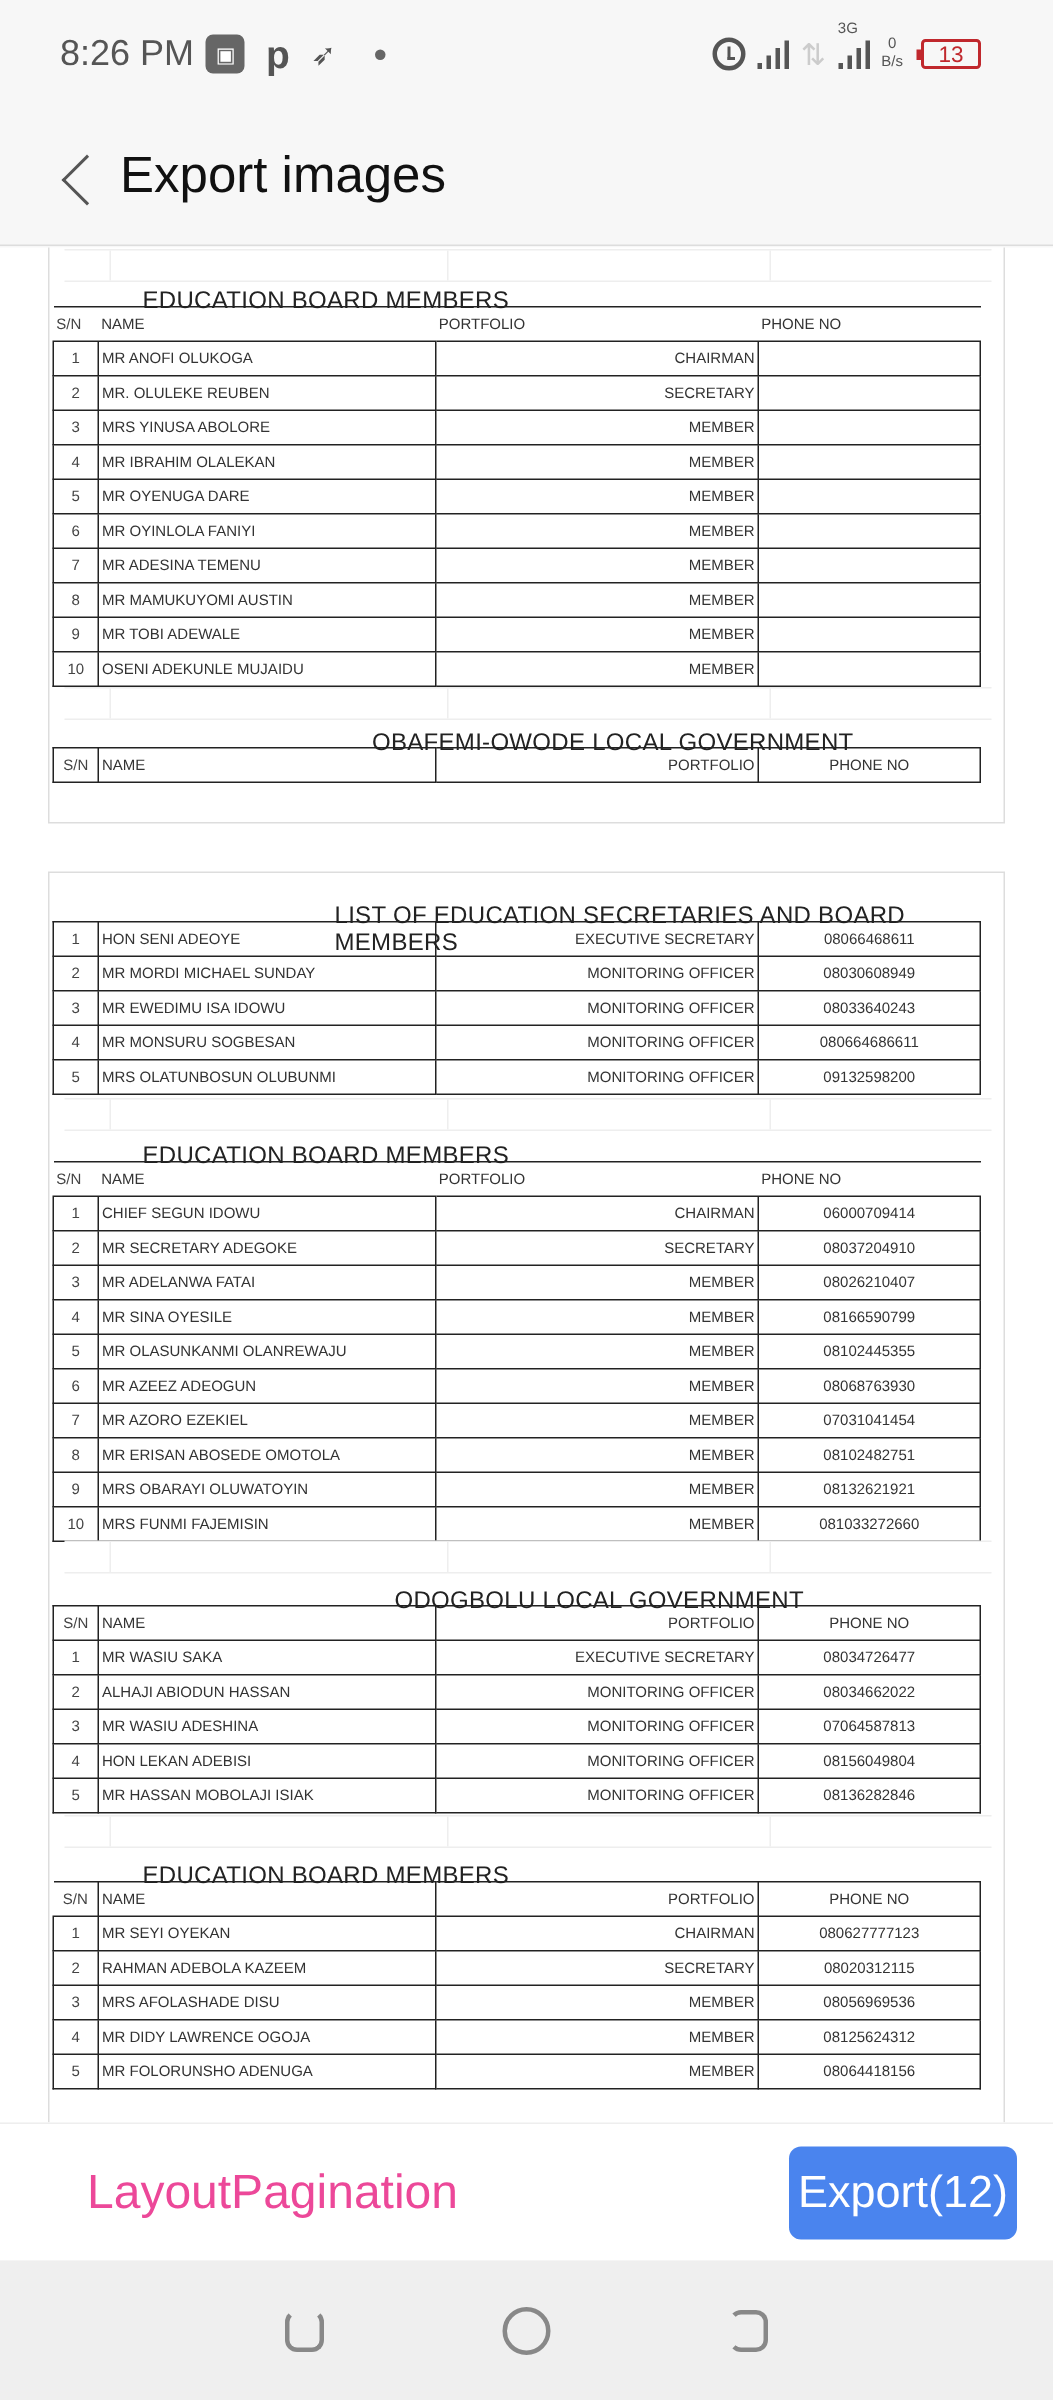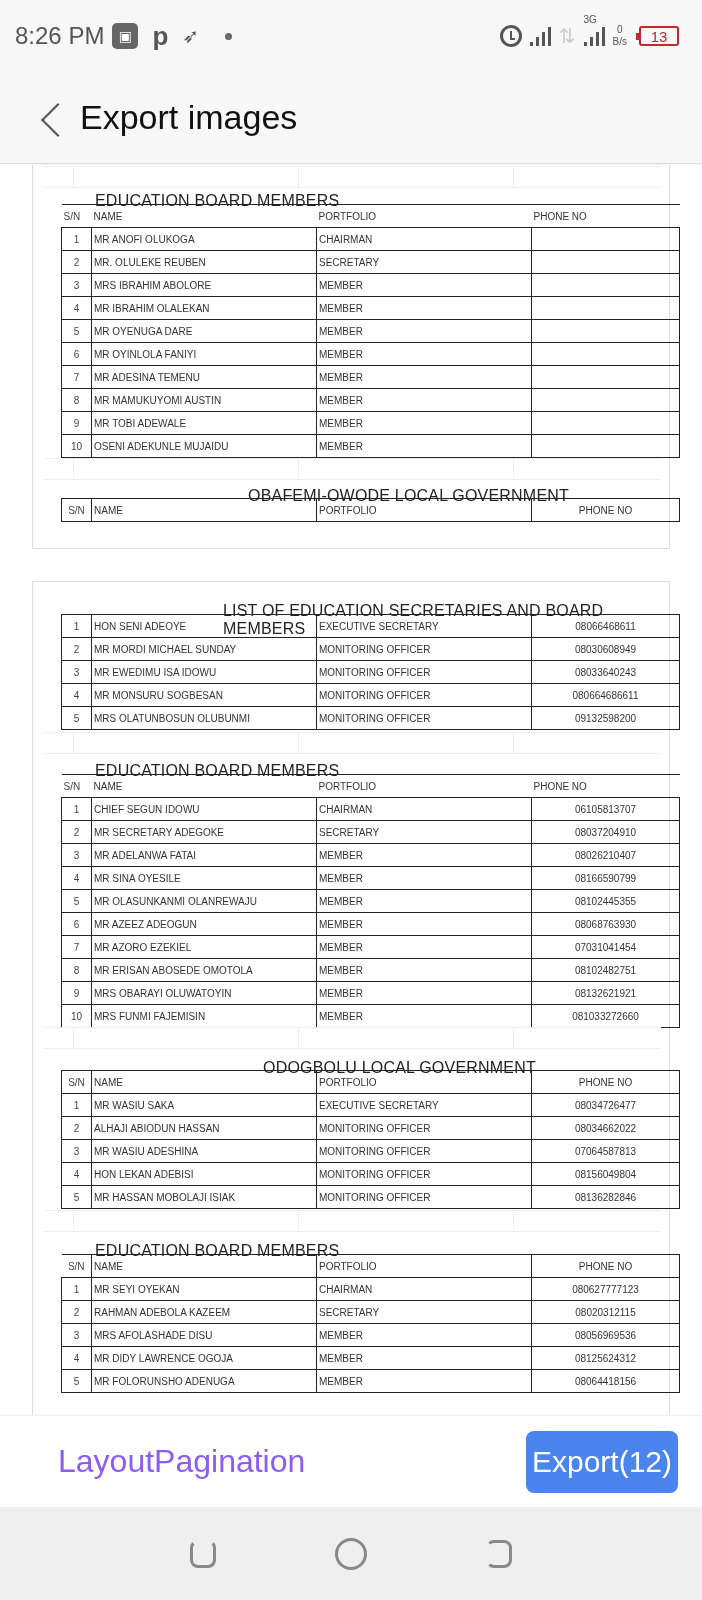--- a/index.html
+++ b/index.html
@@ -1,17 +1,17 @@
 <!DOCTYPE html>
 <html><head>
 <meta charset="utf-8">
 <style>
   * { box-sizing: border-box; margin: 0; padding: 0; }
   html, body { width: 702px; height: 1600px; overflow: hidden; background: #f7f7f7; font-family: "Liberation Sans", "DejaVu Sans", sans-serif; }
-  .statusbar { position: absolute; top: 0; left: 0; width: 694px; height: 72px; background: #f7f7f7; display: flex; align-items: center; padding: 0 15px; color: #555; }
+  .statusbar { position: absolute; top: 0; left: 0; width: 694px; height: 72px; background: #f7f7f7; display: flex; align-items: center; padding: 0 40px; color: #555; }
   .sb-time { font-size: 24px; color: #555; margin-right: 8px; }
   .sb-app { display: inline-flex; align-items: center; justify-content: center; margin-right: 14px; color: #555; font-weight: bold; }
   .sb-app.box { width: 26px; height: 26px; border-radius: 5px; background: #666; color: #fff; font-size: 14px; }
   .sb-app.p { font-size: 26px; }
   .sb-app.bird { font-size: 20px; }
   .sb-dot { width: 7px; height: 7px; border-radius: 50%; background: #666; margin-left: 12px; }
   .sb-right { margin-left: auto; display: flex; align-items: center; gap: 8px; }
   .sb-alarm { width: 22px; height: 22px; border: 3px solid #555; border-radius: 50%; position: relative; }
   .sb-alarm::after { content: ""; position: absolute; left: 7px; top: 3px; width: 3px; height: 7px; border-left: 2px solid #555; border-bottom: 2px solid #555; }
   .bars { display: flex; align-items: flex-end; gap: 3px; height: 20px; }
@@ -24,33 +24,33 @@
   .battery::before { content: ""; position: absolute; left: -5px; top: 5px; width: 3px; height: 7px; background: #c0282d; }
 
   .appbar { position: absolute; top: 72px; left: 0; width: 702px; height: 92px; background: #f7f7f7; border-bottom: 1px solid #ddd; display: flex; align-items: center; }
   .back { width: 56px; height: 56px; margin-left: 24px; position: relative; cursor: pointer; }
   .back::before { content: ""; position: absolute; left: 22px; top: 18px; width: 22px; height: 22px; border-left: 2px solid #555; border-bottom: 2px solid #555; transform: rotate(45deg); }
   .title { font-size: 34px; color: #111; }
 
   .content { position: absolute; top: 165px; left: 0; width: 702px; height: 1250px; overflow: hidden; background: #fff; }
   .page { position: absolute; left: 32px; width: 638px; background: #fff; border: 1px solid #ddd; }
   .sec-title { position: absolute; font-size: 16px; color: #222; letter-spacing: 0.2px; }
-  table { border-collapse: collapse; position: absolute; left: 28px; width: 618px; font-size: 10px; color: #333; table-layout: fixed; }
+  table { border-collapse: collapse; position: absolute; left: 2px; width: 618px; font-size: 10px; color: #333; table-layout: fixed; }
   td { height: 23px; border: 1px solid #222; padding: 0 2px; white-space: nowrap; overflow: hidden; }
   td.sn { width: 30px; text-align: center; color: #444; }
   td.name { width: 225px; }
-  td.port { width: 215px; text-align: left; }
+  td.port { width: 215px; text-align: right; }
   td.phone { width: 148px; text-align: center; }
   tr.hdr td { border-left: none; border-right: none; }
   tr.hdr td.left { text-align: left; }
   .faint-row { position: absolute; left: 10px; width: 618px; height: 22px; border-top: 1px solid #eee; border-bottom: 1px solid #eee; }
   .faint-row span { position: absolute; top: 0; bottom: 0; border-left: 1px solid #eee; }
 
   .bottombar { position: absolute; top: 1415px; left: 0; width: 702px; height: 92px; background: #fff; border-top: 1px solid #eee; display: flex; align-items: center; }
-  .tab-btn { font-size: 32px; color: #8b5cf6; cursor: pointer; }
+  .tab-btn { font-size: 32px; color: #ec4899; cursor: pointer; }
   .tab-layout { margin-left: 58px; }
   .tab-pagination { }
   .export-btn { margin-left: auto; margin-right: 24px; background: #4a84ee; color: #fff; font-size: 30px; border-radius: 8px; padding: 10px 6px; height: 62px; display: flex; align-items: center; cursor: pointer; }
   .navbar { position: absolute; top: 1507px; left: 0; width: 702px; height: 93px; background: #efefef; display: flex; align-items: center; justify-content: space-around; padding: 0 130px; }
   .nav-recents { width: 26px; height: 28px; border: 3px solid #888; border-radius: 8px; border-top-color: transparent; cursor: pointer; }
   .nav-home { width: 32px; height: 32px; border: 3px solid #888; border-radius: 50%; cursor: pointer; }
   .nav-back { width: 26px; height: 28px; border: 3px solid #888; border-left-color: transparent; border-radius: 8px; cursor: pointer; }
 </style>
 </head>
 <body>
@@ -120,21 +120,21 @@
             <td class="phone"></td>
           </tr>
           <tr>
             <td class="sn">2</td>
             <td class="name">MR. OLULEKE REUBEN</td>
             <td class="port">SECRETARY</td>
             <td class="phone"></td>
           </tr>
           <tr>
             <td class="sn">3</td>
-            <td class="name">MRS IBRAHIM ABOLORE</td>
+            <td class="name">MRS YINUSA ABOLORE</td>
             <td class="port">MEMBER</td>
             <td class="phone"></td>
           </tr>
           <tr>
             <td class="sn">4</td>
             <td class="name">MR IBRAHIM OLALEKAN</td>
             <td class="port">MEMBER</td>
             <td class="phone"></td>
           </tr>
           <tr>
@@ -242,21 +242,21 @@
         <td class="name left">NAME</td>
         <td class="port left" style="text-align:left">PORTFOLIO</td>
         <td class="phone left" style="text-align:left">PHONE NO</td>
       </tr>
       </tbody>
         <tbody id="p2-board">
           <tr>
             <td class="sn">1</td>
             <td class="name">CHIEF SEGUN IDOWU</td>
             <td class="port">CHAIRMAN</td>
-            <td class="phone">06105813707</td>
+            <td class="phone">06000709414</td>
           </tr>
           <tr>
             <td class="sn">2</td>
             <td class="name">MR SECRETARY ADEGOKE</td>
             <td class="port">SECRETARY</td>
             <td class="phone">08037204910</td>
           </tr>
           <tr>
             <td class="sn">3</td>
             <td class="name">MR ADELANWA FATAI</td>

